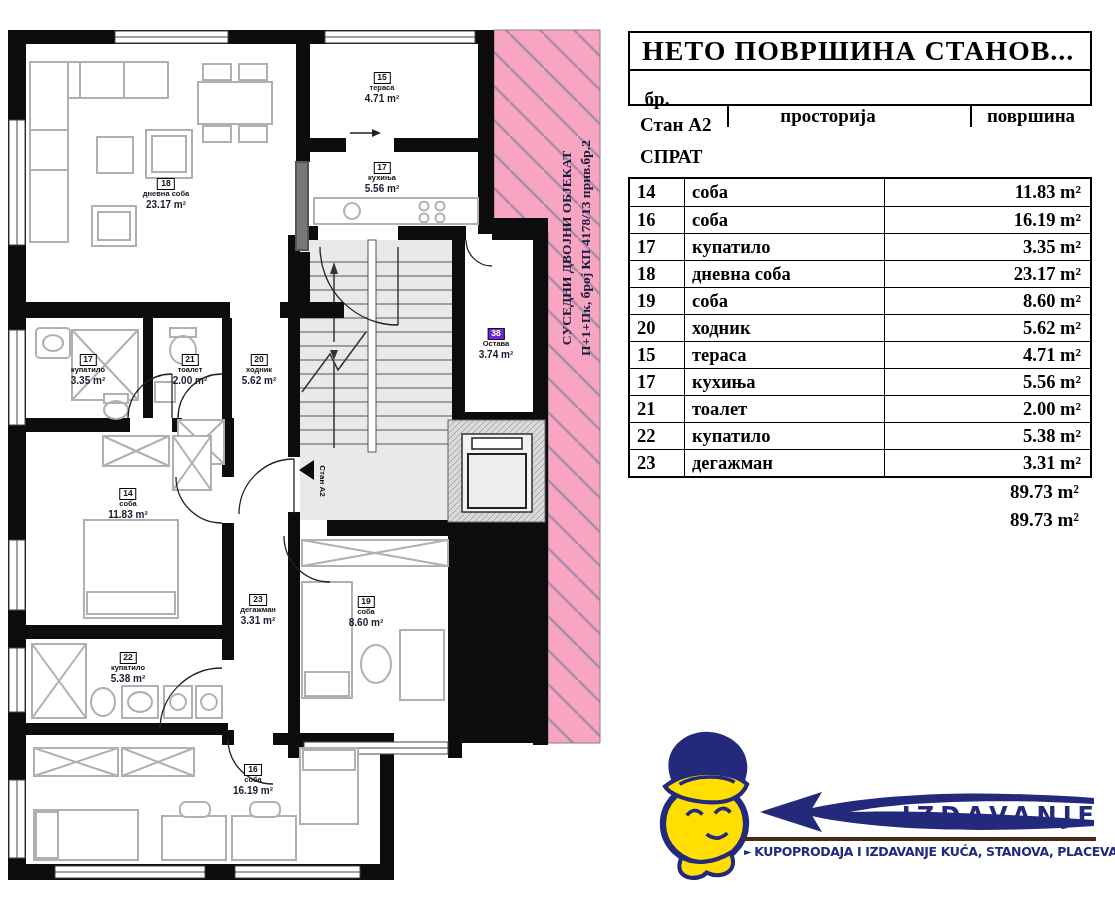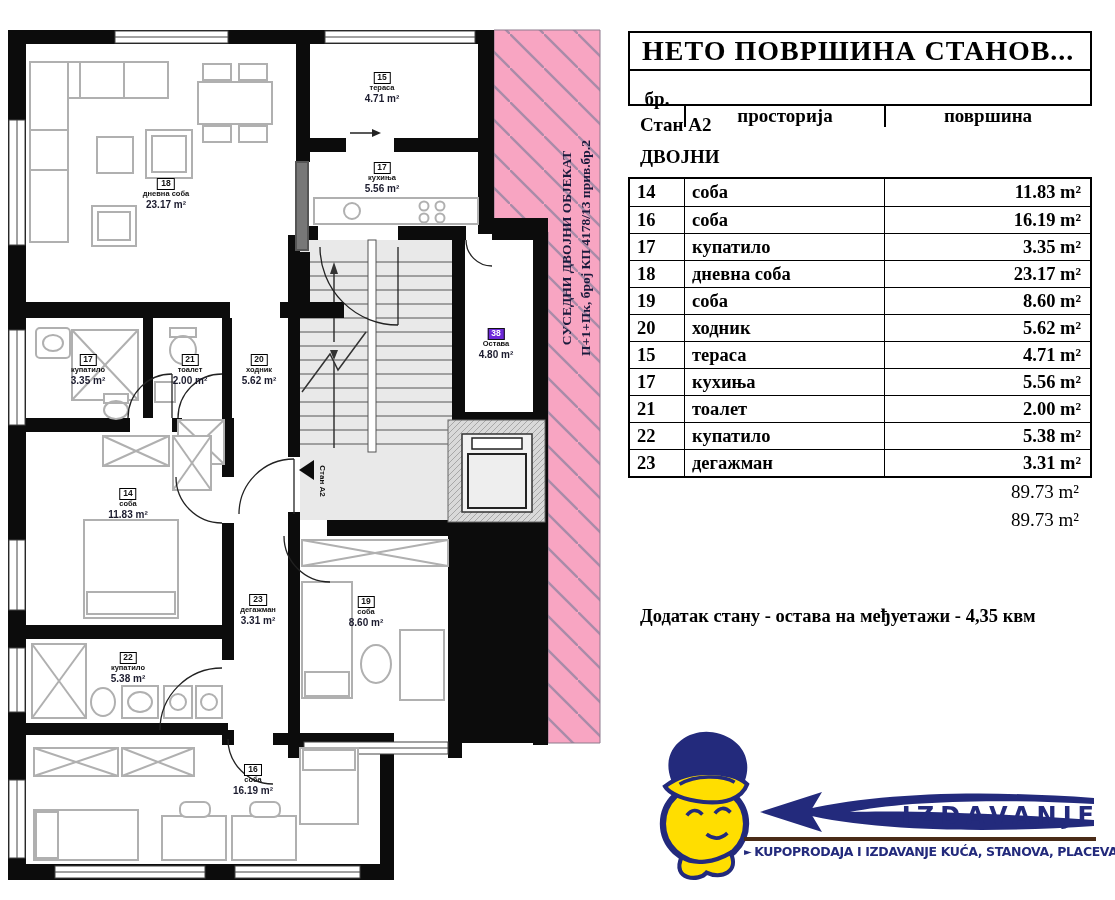--- a/index.html
+++ b/index.html
@@ -21,36 +21,36 @@
   #neighbor-text{position:absolute;left:577px;top:248px;width:470px;
          transform:translate(-50%,-50%) rotate(-90deg);text-align:center;
          font-family:"Liberation Serif",serif;font-weight:bold;font-size:13.5px;
          color:#1a1a3c;line-height:1.4;z-index:6;}
   
   #panel{position:absolute;left:628px;top:0;width:464px;height:900px;}
   #tbl-title{position:absolute;left:0;top:31px;width:464px;height:40px;box-sizing:border-box;
        border:2.5px solid #000;font-size:28px;font-weight:bold;letter-spacing:1px;
        padding:2px 0 0 12px;white-space:nowrap;overflow:hidden;}
   #tbl-head{position:absolute;left:0;top:69px;width:464px;height:37px;box-sizing:border-box;
-       border:2.5px solid #000;display:grid;grid-template-columns:54px 200px 1fr;}
+       border:2.5px solid #000;display:grid;grid-template-columns:54px 200px 1fr;gap:43px;}
   #tbl-head .hc{display:flex;align-items:center;justify-content:center;
        font-size:19px;font-weight:bold;}
   #tbl-head .hc + .hc{border-left:2px solid #000;margin-top:34px;}
   .freeline{position:absolute;left:12px;font-size:19px;font-weight:bold;}
   #tbl-data{position:absolute;left:0;top:177px;width:464px;box-sizing:border-box;
        border:2.5px solid #000;}
   .drow{display:grid;grid-template-columns:54px 200px 1fr;height:27px;box-sizing:border-box;}
   .drow + .drow{border-top:1.5px solid #000;}
   .drow .c{display:flex;align-items:center;font-size:18.5px;font-weight:bold;
        box-sizing:border-box;overflow:hidden;}
   .drow .c1{padding-left:7px;}
   .drow .c2{border-left:1.5px solid #000;padding-left:7px;}
   .drow .c3{border-left:1.5px solid #000;justify-content:flex-end;padding-right:9px;}
   .total{position:absolute;right:4px;width:200px;text-align:right;font-size:19px;
-       font-weight:normal;padding-right:9px;}
+       font-weight:bold;padding-right:9px;}
   #note{position:absolute;left:12px;top:606px;font-size:18.5px;font-weight:bold;white-space:nowrap;}
   
   #logo{position:absolute;left:628px;top:716px;width:478px;height:175px;}
   #mascot{position:absolute;left:14px;top:8px;}
   #brand{position:absolute;left:152px;top:-4px;font-family:"DejaVu Sans",sans-serif;
        font-weight:800;font-size:58px;color:#e31e24;letter-spacing:2px;
        -webkit-text-stroke:2.2px #232a7c;}
   #swoosh{position:absolute;left:128px;top:70px;}
   #division{position:absolute;right:6px;top:86px;font-family:"DejaVu Sans",sans-serif;
        font-weight:bold;font-size:24px;letter-spacing:6px;color:#232a7c;}
@@ -349,21 +349,21 @@
   <span class="ar">2.00 m²</span>
 </div>
 <div class="rlabel" style="left:259px;top:348px">
   <span class="num">20</span>
   <span class="nm">ходник</span>
   <span class="ar">5.62 m²</span>
 </div>
 <div class="rlabel" style="left:496px;top:322px">
   <span class="num dark">38</span>
   <span class="nm">Остава</span>
-  <span class="ar">4.80 m²</span>
+  <span class="ar">3.74 m²</span>
 </div>
 <div class="rlabel" style="left:128px;top:482px">
   <span class="num">14</span>
   <span class="nm">соба</span>
   <span class="ar">11.83 m²</span>
 </div>
 <div class="rlabel" style="left:258px;top:588px">
   <span class="num">23</span>
   <span class="nm">дегажман</span>
   <span class="ar">3.31 m²</span>
@@ -395,21 +395,21 @@
 <div id="panel">
   <div id="tbl-title">НЕТО ПОВРШИНА СТАНОВ...</div>
 
   <div id="tbl-head">
     <div class="hc">бр.</div>
     <div class="hc">просторија</div>
     <div class="hc">површина</div>
   </div>
 
   <div class="freeline" style="top:114px">Стан А2</div>
-  <div class="freeline" style="top:146px">ДВОЈНИ</div>
+  <div class="freeline" style="top:146px">СПРАТ</div>
 
   <div id="tbl-data">
     <div class="drow">
       <div class="c c1">14</div>
       <div class="c c2">соба</div>
       <div class="c c3">11.83 m²</div>
     </div>
     <div class="drow">
       <div class="c c1">16</div>
       <div class="c c2">соба</div>
@@ -458,21 +458,20 @@
     <div class="drow">
       <div class="c c1">23</div>
       <div class="c c2">дегажман</div>
       <div class="c c3">3.31 m²</div>
     </div>
   </div>
 
   <div class="total" style="top:481px">89.73 m²</div>
   <div class="total" style="top:509px">89.73 m²</div>
 
-  <div id="note">Додатак стану - остава на међуетажи - 4,35 квм</div>
 </div>
 
 <div id="logo">
   <svg id="mascot" width="125" height="158" viewBox="0 0 120 152">
     <ellipse cx="60" cy="96" rx="40" ry="38" fill="#ffde00" stroke="#232a7c" stroke-width="6"></ellipse>
     <path d="M38,128 C28,150 55,152 62,143 C76,150 94,142 85,124 C70,133 50,136 38,128 Z" fill="#ffde00" stroke="#232a7c" stroke-width="4"></path>
     <path d="M28,54 C16,22 46,4 68,8 C96,13 106,34 99,54 L93,64 C78,50 46,48 28,54 Z" fill="#232a7c"></path>
     <path d="M22,60 C45,42 86,44 101,58 C96,72 79,77 59,75 C40,73 26,67 22,60 Z" fill="#ffde00" stroke="#232a7c" stroke-width="4"></path>
     <path d="M36,58 C51,49 77,49 89,56" stroke="#232a7c" stroke-width="3.5" fill="none"></path>
     <path d="M43,88 q7,-9 15,-1" stroke="#232a7c" stroke-width="3.5" fill="none"></path>

